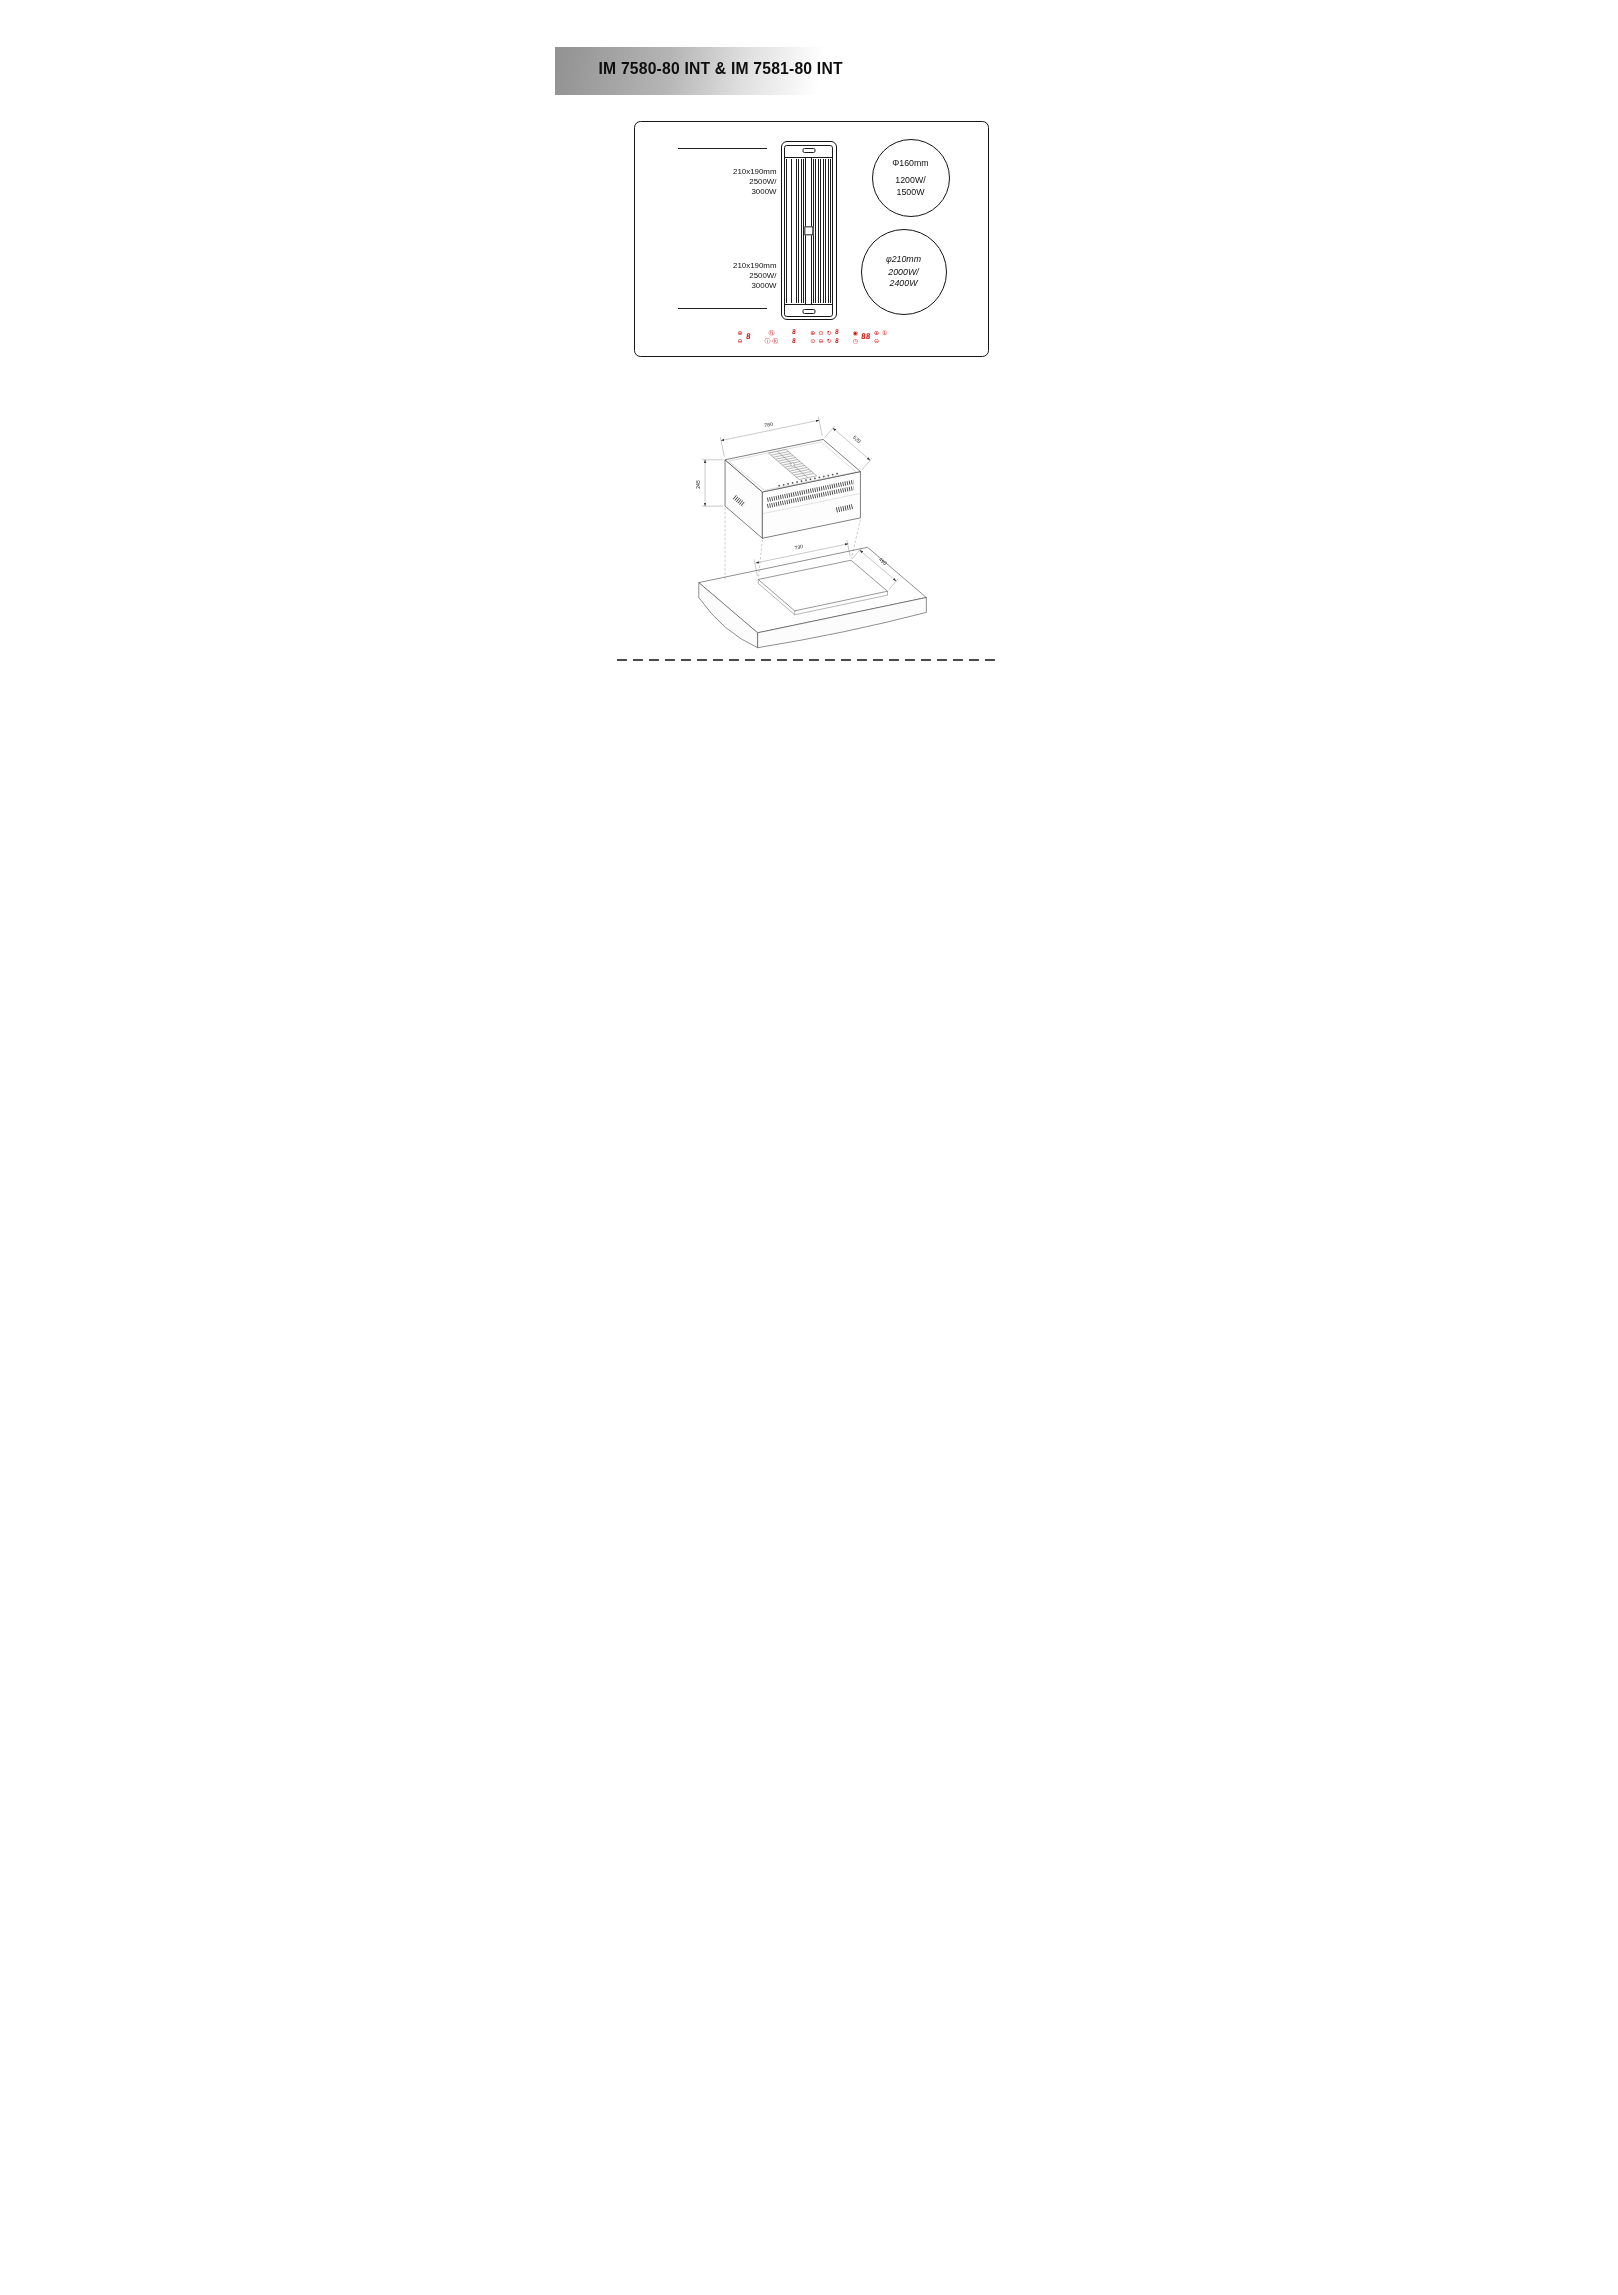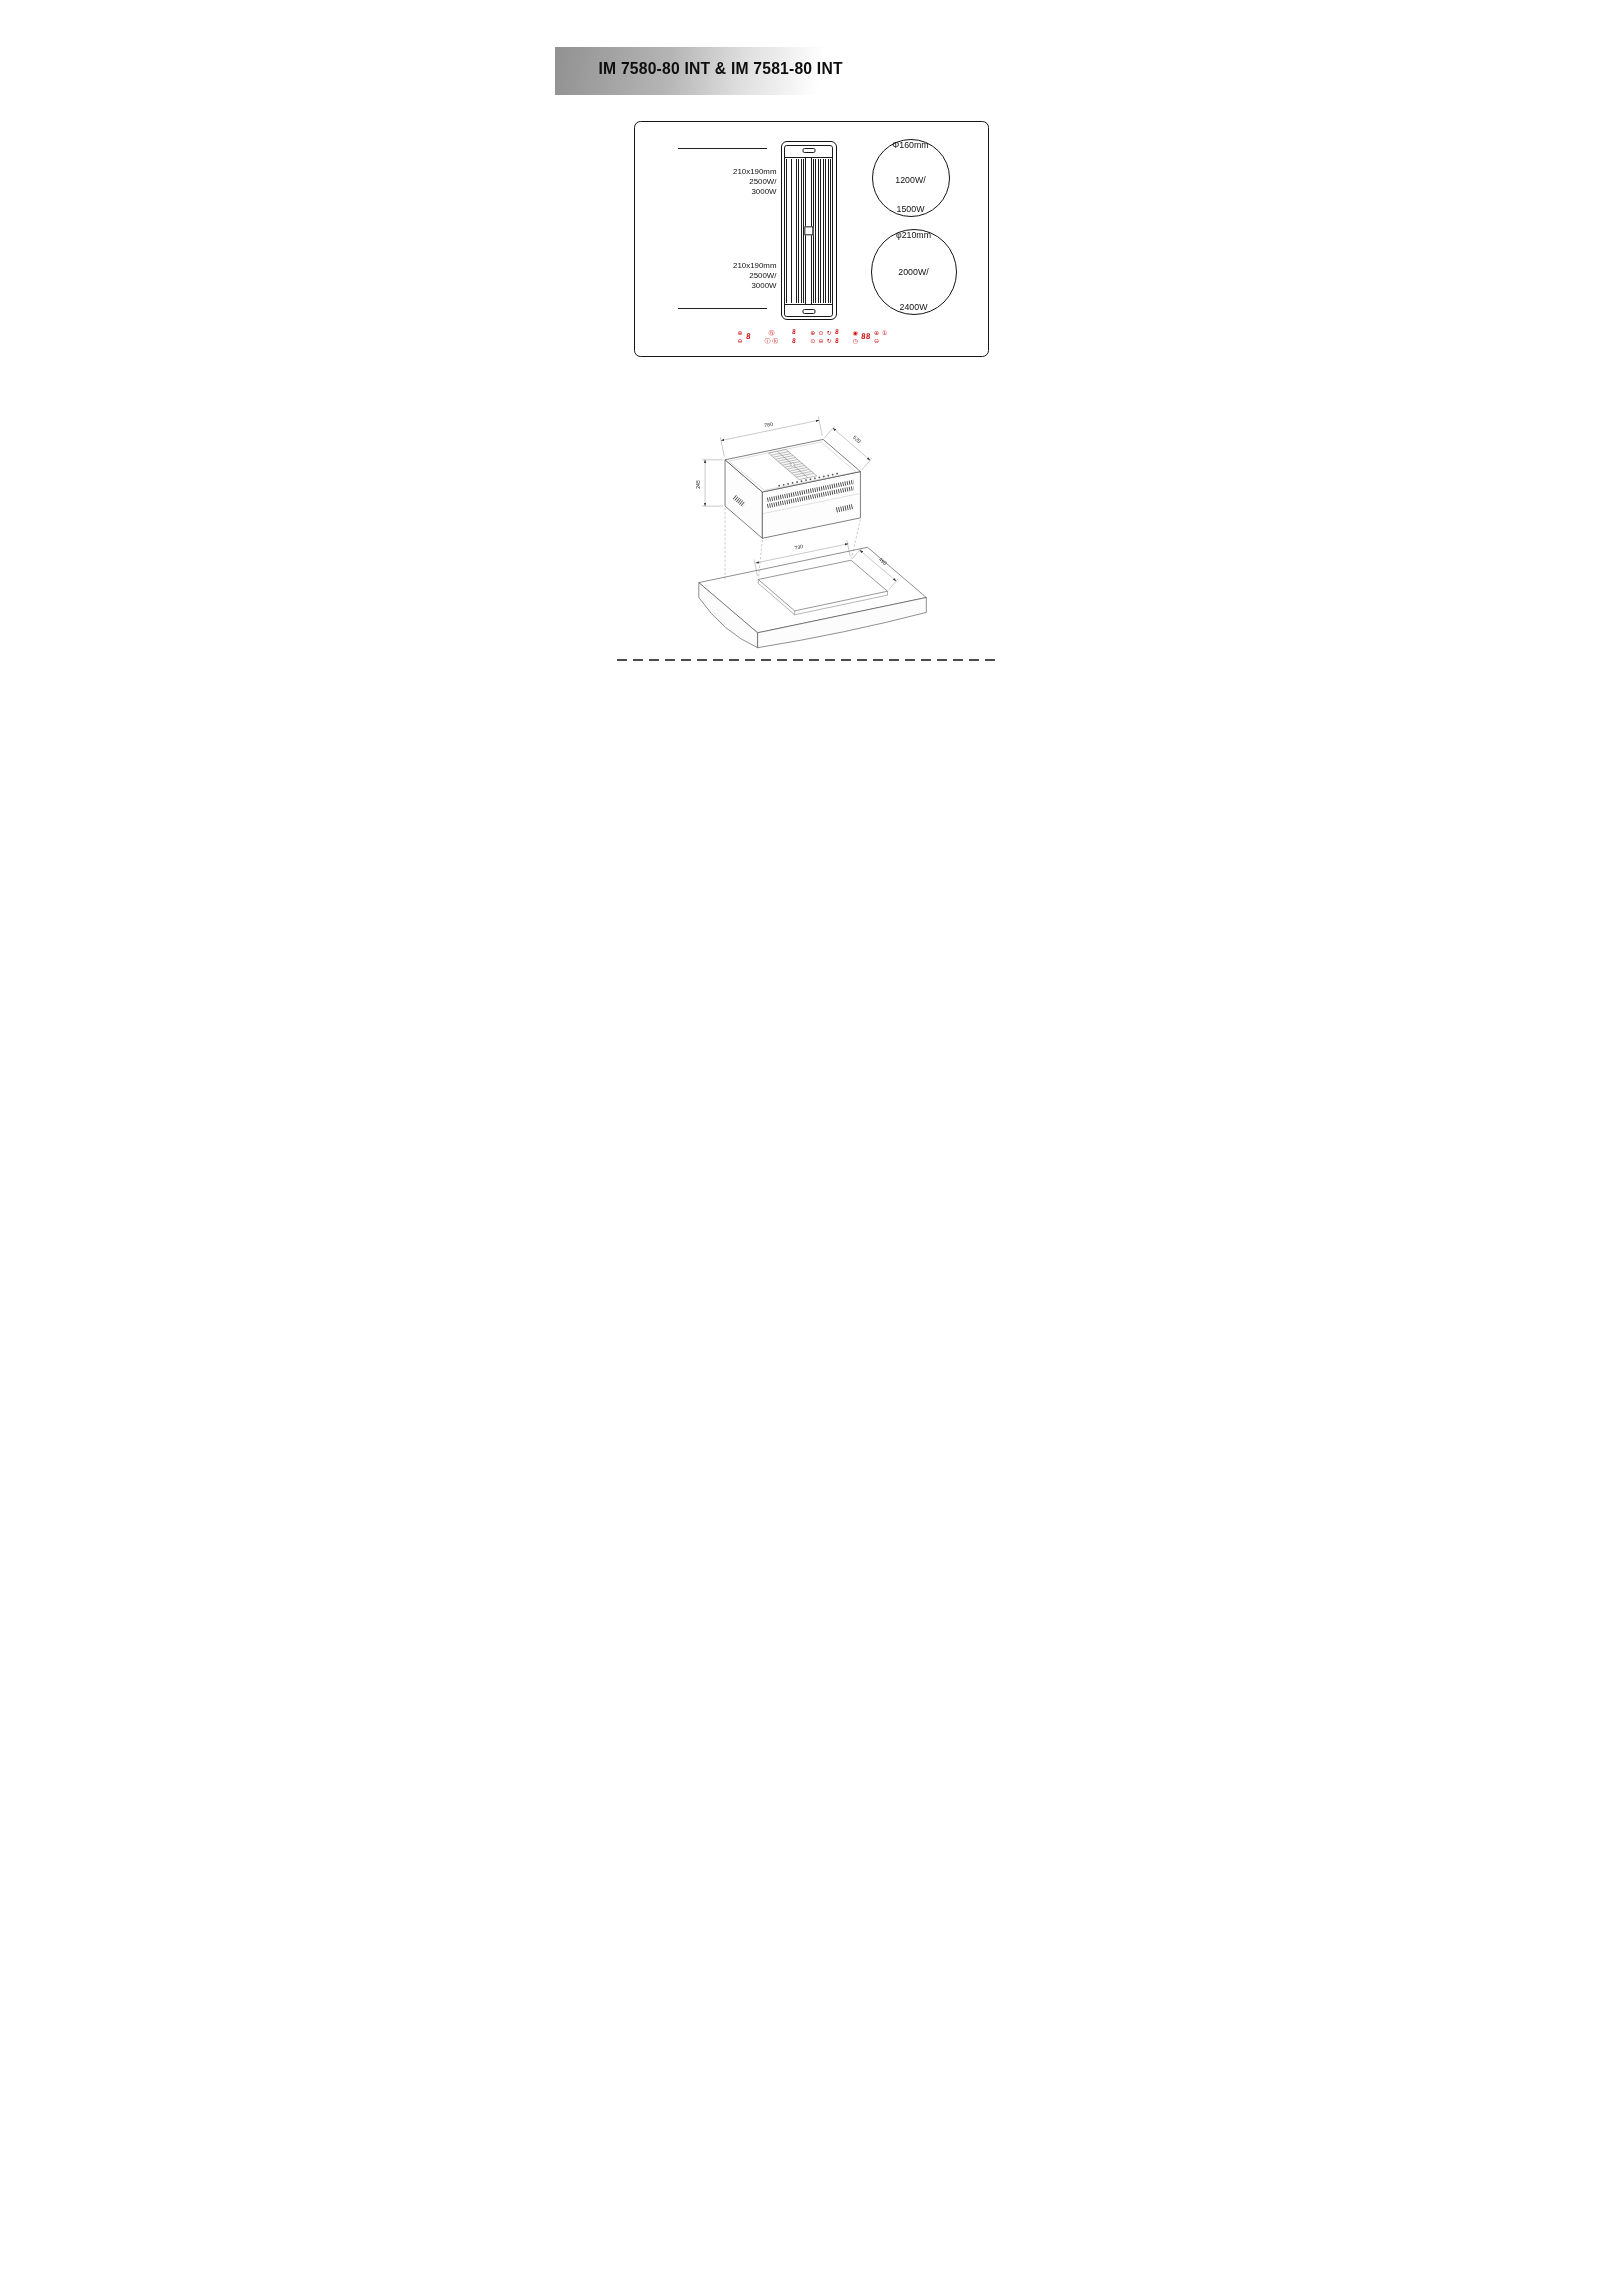--- a/index.html
+++ b/index.html
@@ -75,26 +75,26 @@
     position:relative; background:#fff;
   }
   .g-hub{
     position:absolute; top:50%; left:50%; transform:translate(-50%,-50%);
     width:9.3px; height:9.3px; border:0.7px solid #1a1a1a; background:#fff; box-sizing:border-box;
   }
 
   
   .zcircle{
     position:absolute; border:1.4px solid #141414; border-radius:50%;
-    display:flex; flex-direction:column; justify-content:space-between;
+    display:flex; flex-direction:column; justify-content:center;
     text-align:center; font-size:8.8px; line-height:11.6px; color:#101010;
     box-sizing:border-box; background:#fff;
   }
   .zcircle.c160{left:237px; top:17px; width:78px; height:78px;}
-  .zcircle.c210{left:236px; top:107px; width:86px; height:86px;}
+  .zcircle.c210{left:226px; top:107px; width:86px; height:86px;font-style:italic;}
   .zcircle .l1{margin-bottom:5.6px;}
   .zcircle.c210 .l1{margin-bottom:0.9px;}
 
   
   .panel{
     position:absolute; left:103px; top:205px; width:150px; height:19.4px;
     display:flex; align-items:center; justify-content:space-between;
     color:#cf1111; font-family:"DejaVu Sans", sans-serif;
   }
   .pg{display:flex; align-items:center; gap:3.2px;}

